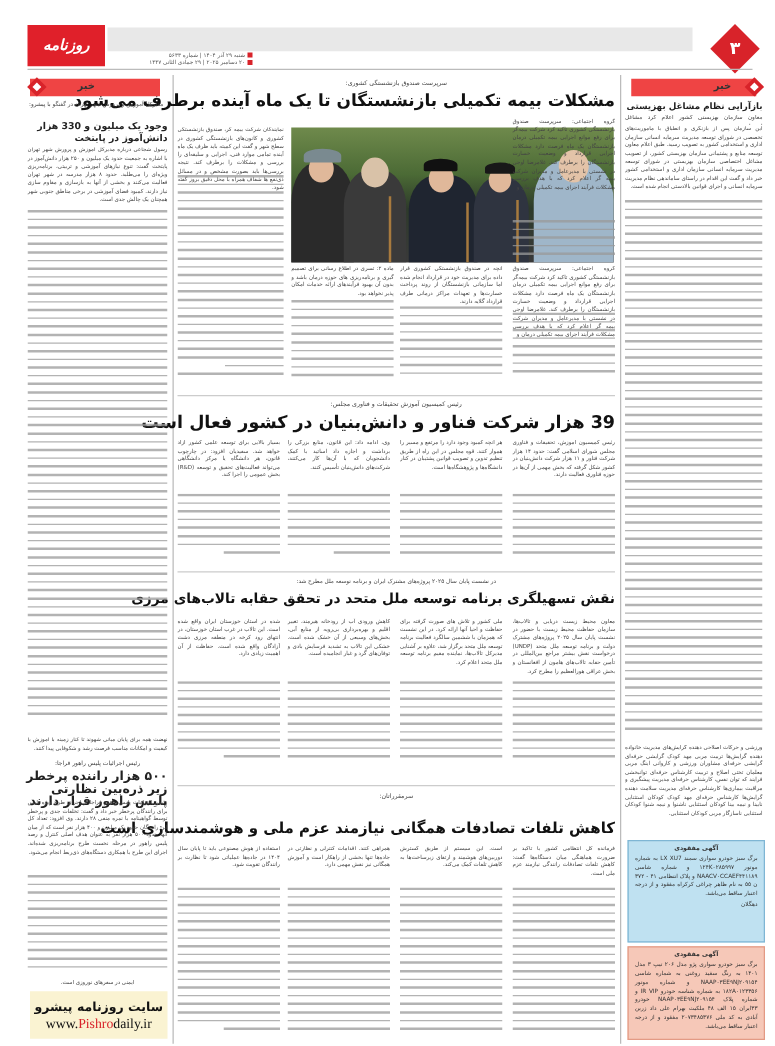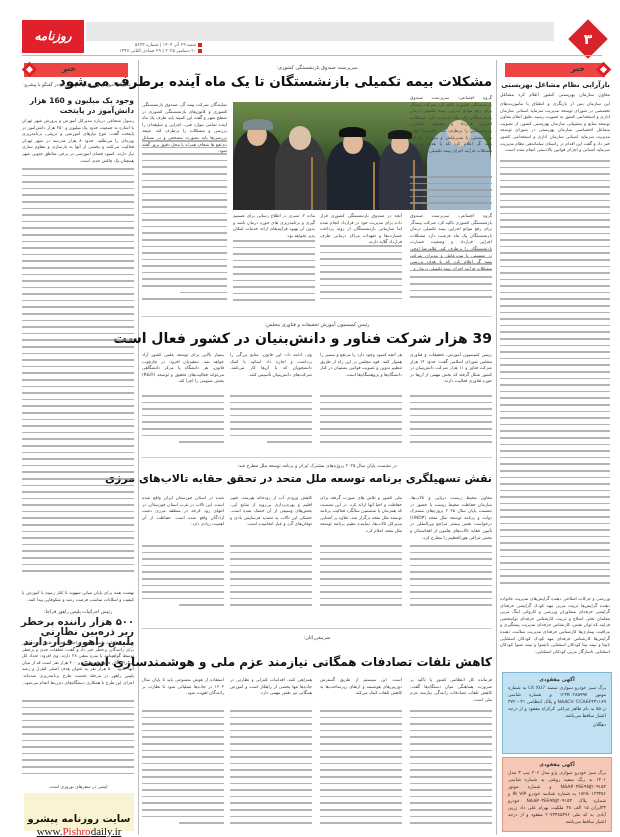--- a/index.html
+++ b/index.html
@@ -41,22 +41,22 @@
   .photo .head { position: absolute; border-radius: 50%; background: #e0b89a; }
   .photo .hat { position: absolute; border-radius: 50% 50% 10% 10%; }
   .photo .cane { position: absolute; width: 2px; background: #a77a3e; }
 
   .ad-blue { position: absolute; background: #bfe1f1; border: 1px solid #7fb6d4; }
   .ad-pink { position: absolute; background: #f6c8b8; border: 1px solid #e39a84; }
   .ad-title { font-size: 5px; font-weight: bold; text-align: center; margin-top: 3px; color: #333; }
   .ad-body { font-size: 4.6px; line-height: 7px; color: #333; padding: 2px 5px; text-align: justify; direction: rtl; }
 
   .site-ad { position: absolute; left: 24px; top: 793px; width: 110px; height: 38px; background: #faf3d2; text-align: center; }
-  .site-ad .fa { font-size: 10px; font-weight: bold; color: #111; margin-top: 20px; direction: rtl; }
-  .site-ad .url { font-family: "Liberation Serif", serif; font-size: 11px; color: #111; direction: ltr; margin-top: 1px; text-decoration: underline; }
+  .site-ad .fa { font-size: 10px; font-weight: bold; color: #111; margin-top: 8px; direction: rtl; }
+  .site-ad .url { font-family: "Liberation Serif", serif; font-size: 11px; color: #111; direction: ltr; margin-top: 1px; }
   .site-ad .url b { color: #d8232a; font-weight: normal; }
 </style>
 </head>
 <body>
 
 <div class="masthead">
   <div class="page-num">
       <span>۳</span>
     </div>
   <div class="section-bar"></div>
@@ -485,21 +485,21 @@
     <i></i>
     <i></i>
     <i></i>
   </div>
 
 <div class="khabar-head" style="left:24px; top:63px; width:104px;">
   <span class="lbl" style="left:38px;">خبر</span>
   <span class="diamond" style="left:0;"></span>
 </div>
 <div class="kicker" style="left:22px; top:82px; width:110px; font-size:4.6px; line-height:6px;">مدیرکل آموزش و پرورش شهر تهران در گفتگو با پیشرو:</div>
-<div class="subhead" style="left:20px; top:96px; width:114px; font-size:7.5px; line-height:10px;">وجود یک میلیون و 160 هزار دانش‌آموز در پایتخت</div>
+<div class="subhead" style="left:20px; top:96px; width:114px; font-size:7.5px; line-height:10px;">وجود یک میلیون و 330 هزار دانش‌آموز در پایتخت</div>
 <div class="textblock" style="left:22px; top:118px; width:112px; height:470px;">
   <p>رسول شجاعی درباره مدیرکل آموزش و پرورش شهر تهران با اشاره به جمعیت حدود یک میلیون و ۲۵۰ هزار دانش‌آموز در پایتخت گفت: تنوع نیازهای آموزشی و تربیتی، برنامه‌ریزی ویژه‌ای را می‌طلبد. حدود ۸ هزار مدرسه در شهر تهران فعالیت می‌کنند و بخشی از آنها به بازسازی و مقاوم سازی نیاز دارند. کمبود فضای آموزشی در برخی مناطق جنوبی شهر همچنان یک چالش جدی است.</p>
 </div>
 <div class="lines" style="left:22px; top:168px; width:112px; height:418px;">
   <i></i>
     <i></i>
     <i></i>
     <i></i>
     <i></i>
     <i></i>

